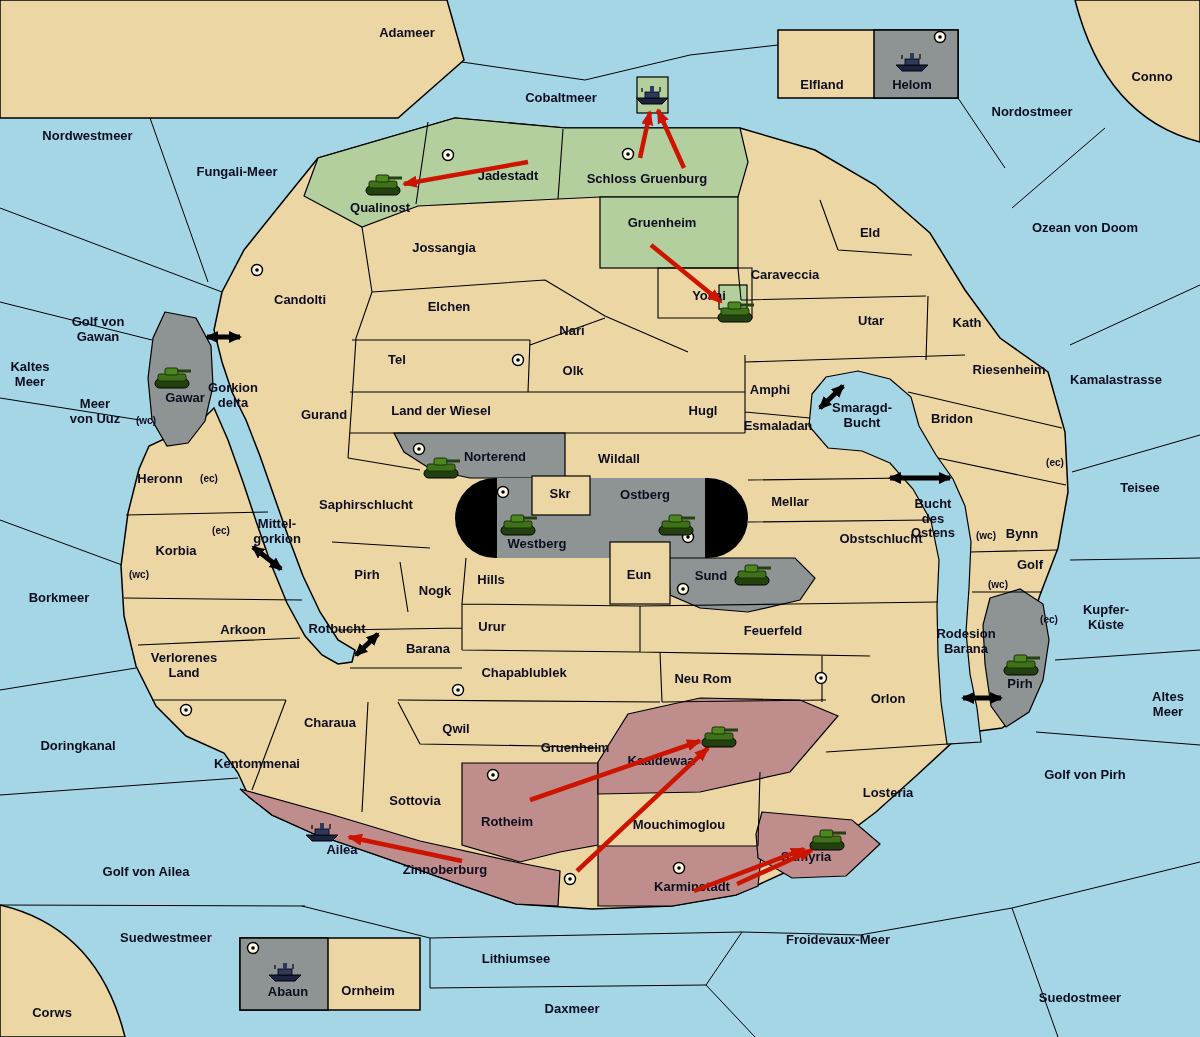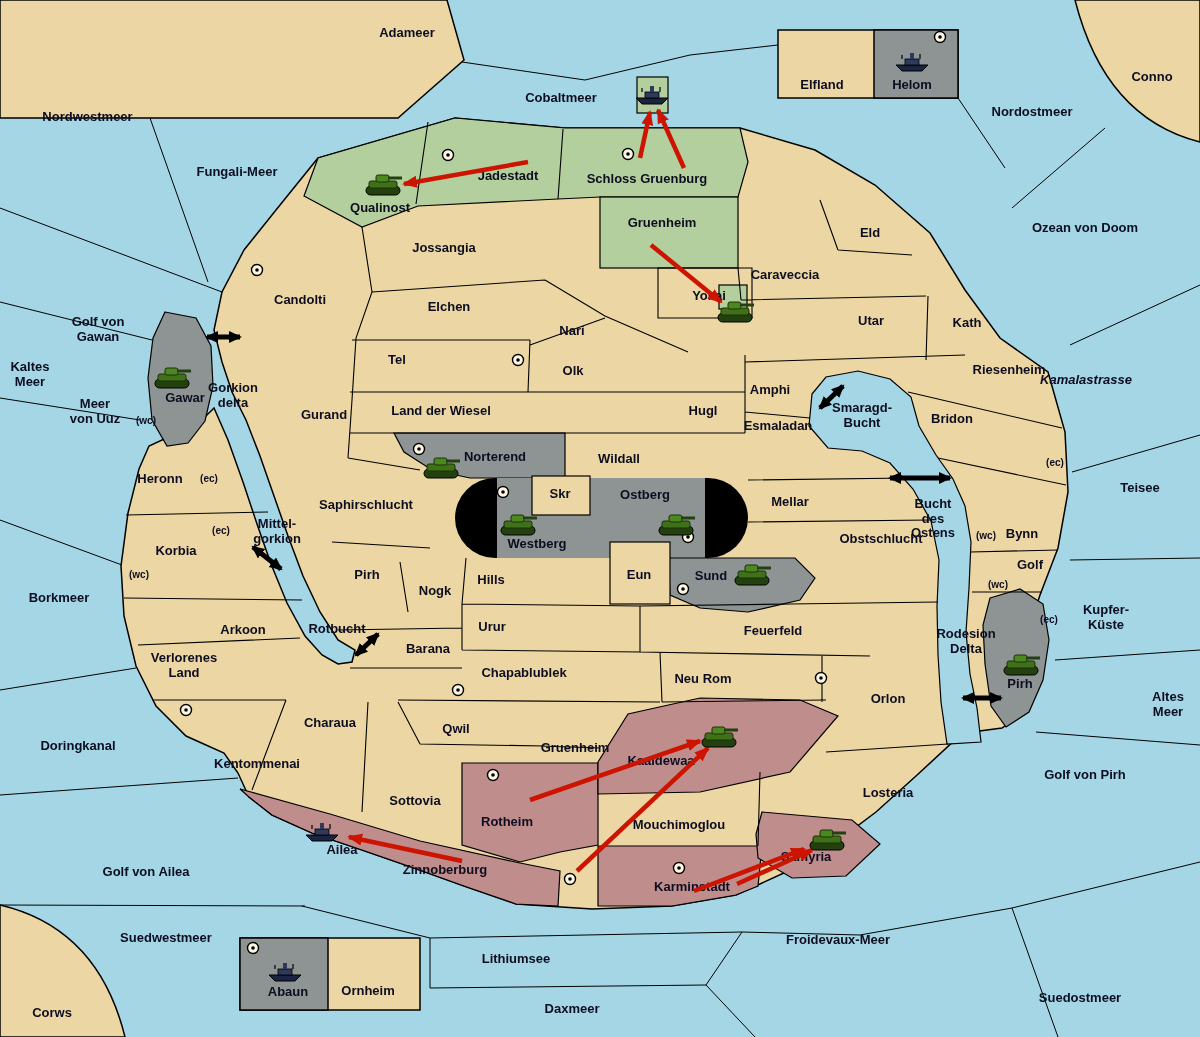--- a/index.html
+++ b/index.html
@@ -143,24 +143,24 @@
         <use href="#sc-shape" x="253" y="948"></use>
         <use href="#sc-shape" x="821" y="678"></use>
       </g>
   </svg>
 
   <div id="labels">
       <div class="lbl sea" style="left: 407px; top: 33px;">Adameer</div>
       <div class="lbl sea" style="left: 561px; top: 98px;">Cobaltmeer</div>
       <div class="lbl sea" style="left: 1032px; top: 112px;">Nordostmeer</div>
       <div class="lbl sea" style="left: 1152px; top: 77px;">Conno</div>
-      <div class="lbl sea" style="left: 75px; top: 117px; padding-left: 25px;">Nordwestmeer</div>
+      <div class="lbl sea" style="left: 75px; top: 136px; padding-left: 25px;">Nordwestmeer</div>
       <div class="lbl sea" style="left: 237px; top: 172px;">Fungali-Meer</div>
       <div class="lbl sea" style="left: 1085px; top: 228px;">Ozean von Doom</div>
-      <div class="lbl sea" style="left: 1086px; top: 380px; font-style: italic;">Kamalastrasse</div>
+      <div class="lbl sea" style="left: 1116px; top: 380px;">Kamalastrasse</div>
       <div class="lbl sea" style="left: 30px; top: 375px;">Kaltes
 Meer</div>
       <div class="lbl sea" style="left: 98px; top: 330px;">Golf von
 Gawan</div>
       <div class="lbl sea" style="left: 95px; top: 412px;">Meer
 von Uuz</div>
       <div class="lbl sea" style="left: 233px; top: 396px;">Gorkion
 delta</div>
       <div class="lbl sea" style="left: 277px; top: 532px;">Mittel-
 gorkion</div>
@@ -179,21 +179,21 @@
       <div class="lbl sea" style="left: 572px; top: 1009px;">Daxmeer</div>
       <div class="lbl sea" style="left: 1080px; top: 998px;">Suedostmeer</div>
       <div class="lbl sea" style="left: 52px; top: 1013px;">Corws</div>
       <div class="lbl sea" style="left: 862px; top: 416px;">Smaragd-
 Bucht</div>
       <div class="lbl sea" style="left: 933px; top: 519px;">Bucht
 des
 Ostens</div>
       <div class="lbl sea" style="left: 337px; top: 629px;">Rotbucht</div>
       <div class="lbl sea" style="left: 966px; top: 642px;">Rodesion
-Delta</div>
+Barana</div>
       <div class="lbl land" style="left: 822px; top: 85px;">Elfland</div>
       <div class="lbl land" style="left: 912px; top: 85px;">Helom</div>
       <div class="lbl land" style="left: 508px; top: 176px;">Jadestadt</div>
       <div class="lbl land" style="left: 647px; top: 179px;">Schloss Gruenburg</div>
       <div class="lbl land" style="left: 380px; top: 208px;">Qualinost</div>
       <div class="lbl land" style="left: 662px; top: 223px;">Gruenheim</div>
       <div class="lbl land" style="left: 444px; top: 248px;">Jossangia</div>
       <div class="lbl land" style="left: 870px; top: 233px;">Eld</div>
       <div class="lbl land" style="left: 785px; top: 275px;">Caraveccia</div>
       <div class="lbl land" style="left: 300px; top: 300px;">Candolti</div>

